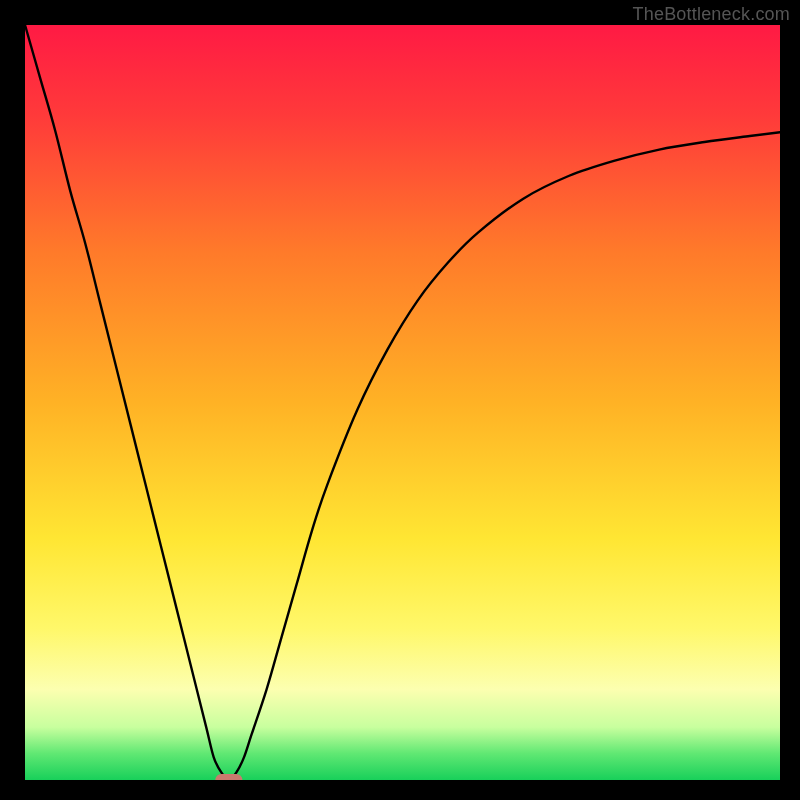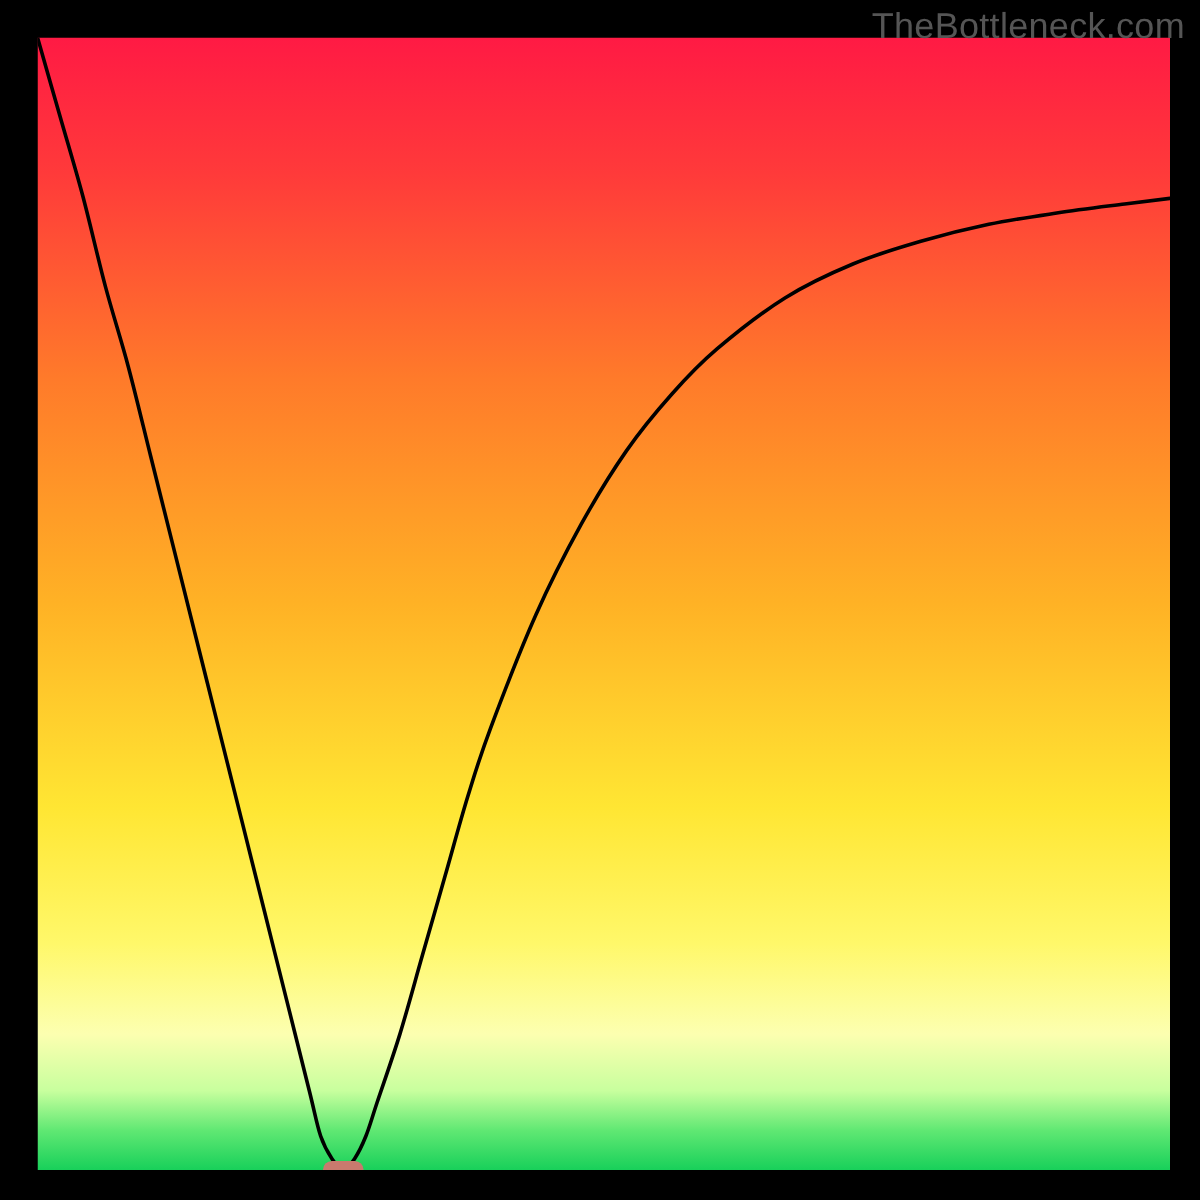--- a/index.html
+++ b/index.html
@@ -15,21 +15,21 @@
     position: relative;
     width: 800px;
     height: 800px;
     background: #000;
   }
   .watermark {
     position: absolute;
     top: 4px;
     right: 10px;
     color: #555;
-    font-size: 24px;
+    font-size: 18px;
     font-weight: 500;
     letter-spacing: 0.2px;
     z-index: 10;
   }
   .plot {
     position: absolute;
     left: 25px;
     top: 25px;
     width: 755px;
     height: 755px;

